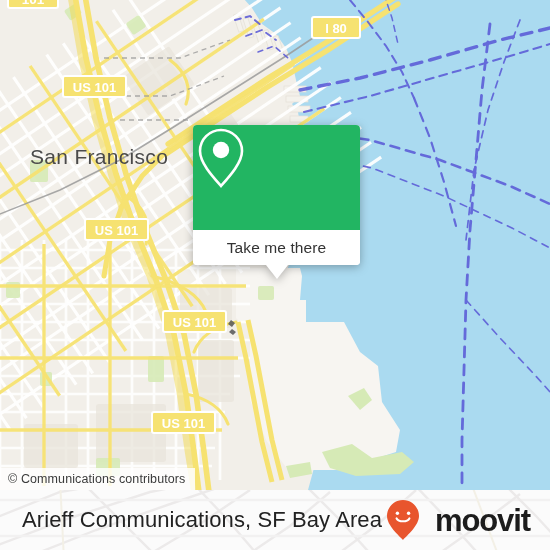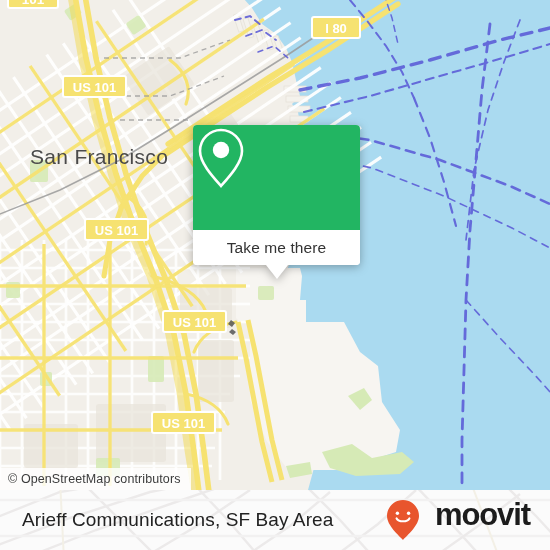--- a/index.html
+++ b/index.html
@@ -119,29 +119,29 @@
     position: relative;
     width: 550px;
     height: 60px;
     display: flex;
     align-items: center;
     justify-content: space-between;
     padding: 0 20px 0 22px;
     box-sizing: border-box;
   }
   #footer-title {
-    font-size: 19px;
+    font-size: 22px;
     color: #222222;
     letter-spacing: 0.1px;
     white-space: nowrap;
     text-align: right;
   }
   #brand {
     display: flex;
-    align-items: flex-start;
+    align-items: center;
     gap: 14px;
   }
   #brand-word {
     font-size: 31px;
     font-weight: 700;
     color: #1c1c1c;
     letter-spacing: -1.1px;
     line-height: 1;
     margin-left: 1px;
   }
@@ -412,21 +412,21 @@
 
         <g>
           <rect x="152" y="412" width="63" height="21" rx="2" fill="#f6e271" stroke="#ffffff" stroke-width="2"></rect>
           <text x="183.5" y="427.5" text-anchor="middle" font-family="Liberation Sans, sans-serif" font-size="13" font-weight="bold" fill="#ffffff">US 101</text>
         </g>
 
       </g>
     </svg>
 
     <div id="attrib">
-      <span>© OpenStreetMap contributors</span>
+      <span>© Communications contributors</span>
     </div>
 
     <div id="popup">
       <div id="popup-inner">
         <div id="popup-green">
           <svg width="56" height="66" viewBox="0 0 56 66">
             <path d="M28 5 C16.4 5 7 14.4 7 26 C7 38 20 52 28 61 C36 52 49 38 49 26 C49 14.4 39.6 5 28 5 Z" fill="none" stroke="#ffffff" stroke-width="2.6"></path>
             <circle cx="28" cy="25" r="8.2" fill="#ffffff"></circle>
           </svg>
         </div>

